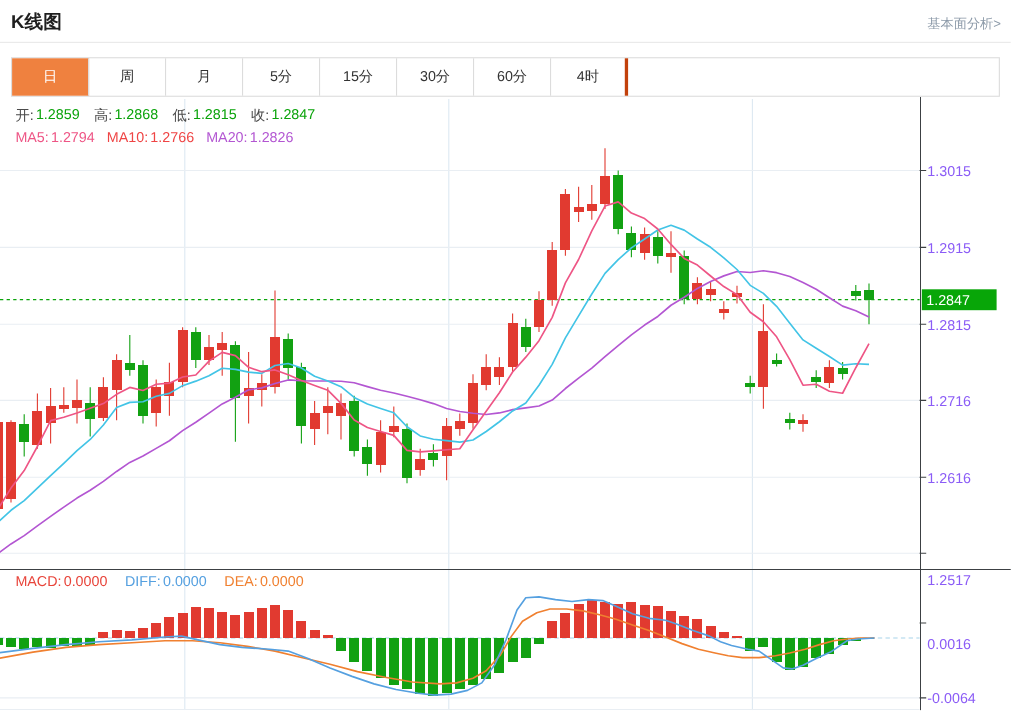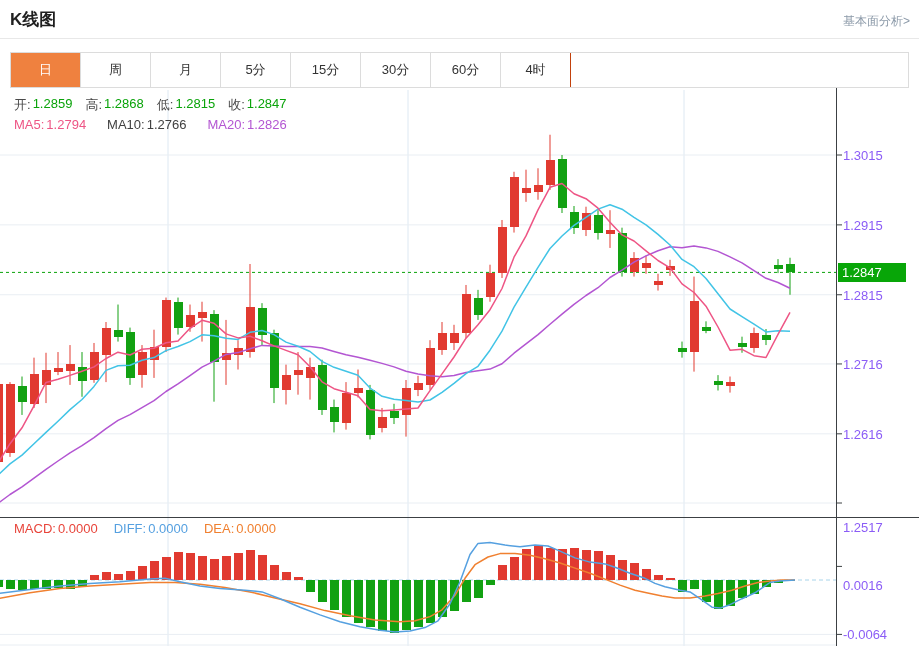--- a/index.html
+++ b/index.html
@@ -8,26 +8,26 @@
   .page-title{position:absolute;left:10px;top:8px;font-size:17px;font-weight:bold;color:#1f1f1f;text-align:right;}
   .header-link{position:absolute;right:9px;top:13px;font-size:12px;color:#8b99a8;cursor:pointer;text-decoration:none;}
   .title-divider{position:absolute;left:0;top:38px;width:919px;height:1px;background:#e8e8e8;}
   .tabbar{position:absolute;left:10px;top:52px;width:899px;height:36px;border:1px solid #dcdcdc;
           display:flex;box-sizing:border-box;background:#fff;}
   .tab{width:70px;height:100%;display:flex;align-items:center;justify-content:center;
        font-size:13px;color:#333;border-right:1px solid #dcdcdc;box-sizing:border-box;cursor:pointer;}
   .tab.selected{color:#fff;font-weight:normal;}
   .quote-row,.ma-row,.macd-row{position:absolute;left:14px;font-size:13px;display:flex;white-space:nowrap;}
   .quote-row{top:96px;gap:13px;}
-  .ma-row{top:117px;gap:21px;}
+  .ma-row{top:117px;gap:11px;}
   .macd-row{top:521px;gap:16px;}
   .q-item{display:flex;gap:2px;}
   .q-label{color:#4a4a4a;}
   .q-value{color:#0aa30a;}
-  .ma5{color:#ee5585;} .ma10{color:#404040;} .ma20{color:#b356d2;}
+  .ma5{color:#ee5585;} .ma10{color:#ef4444;} .ma20{color:#b356d2;}
   .t-macd{color:#e8443a;} .t-diff{color:#55a0e0;} .t-dea{color:#f08030;}
   .ytick{position:absolute;left:843px;font-size:13px;color:#8b5cf6;line-height:15px;}
   .price-tag{position:absolute;left:838px;top:263px;width:68px;height:19px;box-sizing:border-box;
              color:#fff;font-size:13px;line-height:19px;padding-left:4px;}
   svg.chart{position:absolute;left:0;top:0;width:919px;height:646px;}
 </style>
 </head>
 <body>
 
 <div class="page">
@@ -37,21 +37,21 @@
   <div class="title-divider"></div>
 
   <div class="tabbar">
     <div class="tab selected" style="background: rgb(239, 129, 63);">日</div>
     <div class="tab">周</div>
     <div class="tab">月</div>
     <div class="tab">5分</div>
     <div class="tab">15分</div>
     <div class="tab">30分</div>
     <div class="tab">60分</div>
-    <div class="tab" style="border-right:1px solid #c2410c;">4时</div>
+    <div class="tab" style="border-right:3px solid #c2410c;">4时</div>
   </div>
 
   <svg class="chart" id="chart" xmlns="http://www.w3.org/2000/svg">
       <line x1="168" y1="90" x2="168" y2="646" stroke="#dde8f2" stroke-width="1"></line>
       <line x1="408" y1="90" x2="408" y2="646" stroke="#dde8f2" stroke-width="1"></line>
       <line x1="684" y1="90" x2="684" y2="646" stroke="#dde8f2" stroke-width="1"></line>
       <line x1="0" y1="155" x2="836" y2="155" stroke="#e9eef3" stroke-width="1"></line>
       <line x1="0" y1="224.87951807228913" x2="836" y2="224.87951807228913" stroke="#e9eef3" stroke-width="1"></line>
       <line x1="0" y1="294.75903614457826" x2="836" y2="294.75903614457826" stroke="#e9eef3" stroke-width="1"></line>
       <line x1="0" y1="363.93975903614455" x2="836" y2="363.93975903614455" stroke="#e9eef3" stroke-width="1"></line>

